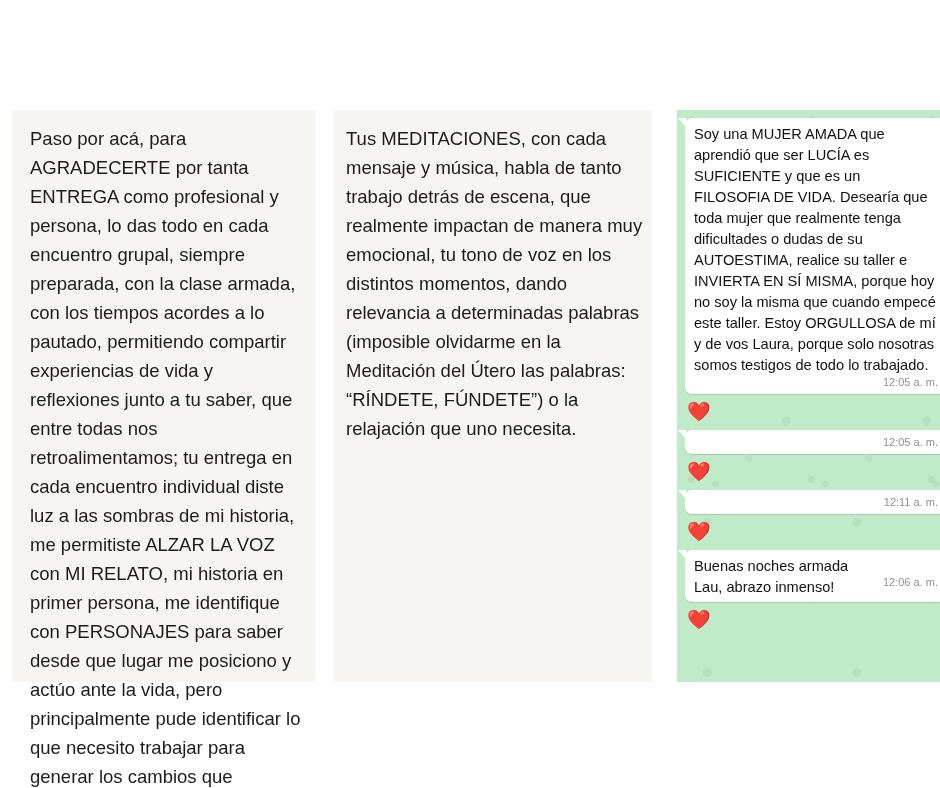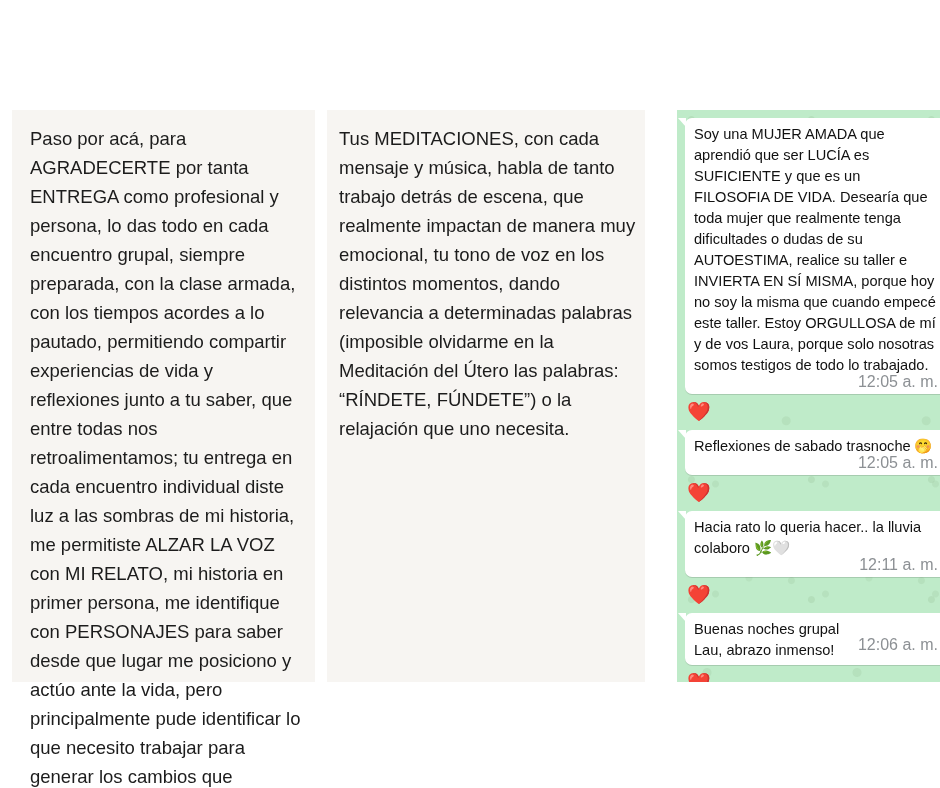--- a/index.html
+++ b/index.html
@@ -27,21 +27,21 @@
     background: #f7f5f2;
     box-sizing: border-box;
   }
   .col-1 {
     left: 12px;
     width: 303px;
     height: 572px;
     padding: 14px 14px 10px 18px;
   }
   .col-2 {
-    left: 327px;
+    left: 334px;
     width: 318px;
     height: 572px;
     padding: 14px 6px 10px 12px;
   }
   .para {
     font-size: 18.5px;
     line-height: 29px;
     color: #1c1c1c;
     margin: 0 0 24px 0;
     white-space: pre-wrap;
@@ -100,21 +100,21 @@
     border-bottom: 9px solid transparent;
   }
   .bubble-text {
     font-size: 14.6px;
     line-height: 21px;
     color: #111111;
     white-space: pre-wrap;
     word-wrap: break-word;
   }
   .bubble-time {
-    font-size: 16px;
+    font-size: 11px;
     color: #8c9094;
     text-align: right;
     margin-top: -2px;
     line-height: 16px;
     white-space: nowrap;
   }
   .bubble-time.inline {
     display: inline-block;
     float: right;
     margin-left: 8px;
@@ -148,37 +148,33 @@
     <div class="chat-bgpattern"></div>
     <div class="chat-inner">
 
       <div class="bubble" style="margin-top:0;">
         <div class="bubble-text">Soy una MUJER AMADA que aprendió que ser LUCÍA es SUFICIENTE y que es un FILOSOFIA DE VIDA. Desearía que toda mujer que realmente tenga dificultades o dudas de su AUTOESTIMA, realice su taller e INVIERTA EN SÍ MISMA, porque hoy no soy la misma que cuando empecé este taller. Estoy ORGULLOSA de mí y de vos Laura, porque solo nosotras somos testigos de todo lo trabajado.</div>
         <div class="bubble-time">12:05 a. m.</div>
       </div>
       <span class="reaction">❤️</span>
 
       <div class="bubble">
-        <div class="bubble-row clearfix">
-          <div class="bubble-text">Reflexiones de sabado trasnoche 🤭</div>
-        </div>
         <div class="bubble-time">12:05 a. m.</div>
       </div>
       <span class="reaction">❤️</span>
 
       <div class="bubble">
-        <div class="bubble-text">Hacia rato lo queria hacer.. la lluvia colaboro 🌿🤍</div>
         <div class="bubble-time">12:11 a. m.</div>
       </div>
       <span class="reaction">❤️</span>
 
       <div class="bubble">
         <div class="bubble-row clearfix">
           <div class="bubble-time inline">12:06 a. m.</div>
-          <div class="bubble-text">Buenas noches grupal Lau, abrazo inmenso!</div>
+          <div class="bubble-text">Buenas noches armada Lau, abrazo inmenso!</div>
         </div>
       </div>
       <span class="reaction">❤️</span>
 
     </div>
   </div>
 
 </div>
 
 </body></html>

